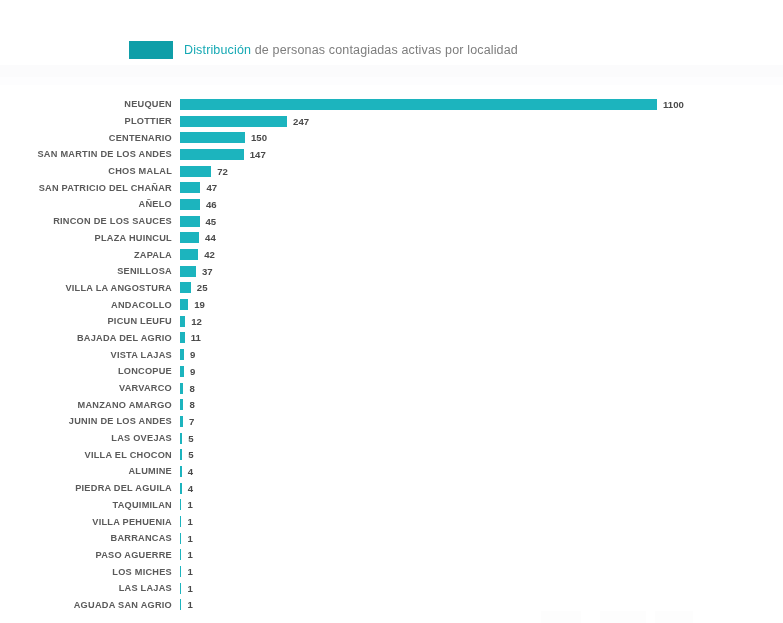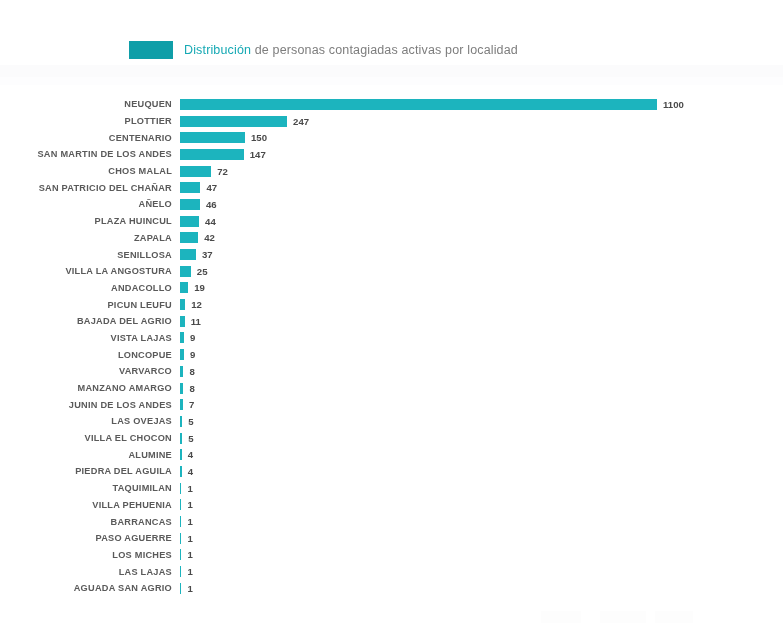--- a/index.html
+++ b/index.html
@@ -177,20 +177,27 @@
         </div>
       </div>
       <div class="row">
         <div class="row-label">AÑELO</div>
         <div class="bar-area">
           <div class="bar" style="width: 19.9473px; background: rgb(28, 180, 190);"></div>
           <div class="bar-value">46</div>
         </div>
       </div>
       <div class="row">
+        <div class="row-label">RINCON DE LOS SAUCES</div>
+        <div class="bar-area">
+          <div class="bar" style="width: 19.5136px; background: rgb(28, 180, 190);"></div>
+          <div class="bar-value">45</div>
+        </div>
+      </div>
+      <div class="row">
         <div class="row-label">PLAZA HUINCUL</div>
         <div class="bar-area">
           <div class="bar" style="width: 19.08px; background: rgb(28, 180, 190);"></div>
           <div class="bar-value">44</div>
         </div>
       </div>
       <div class="row">
         <div class="row-label">ZAPALA</div>
         <div class="bar-area">
           <div class="bar" style="width: 18.2127px; background: rgb(28, 180, 190);"></div>

